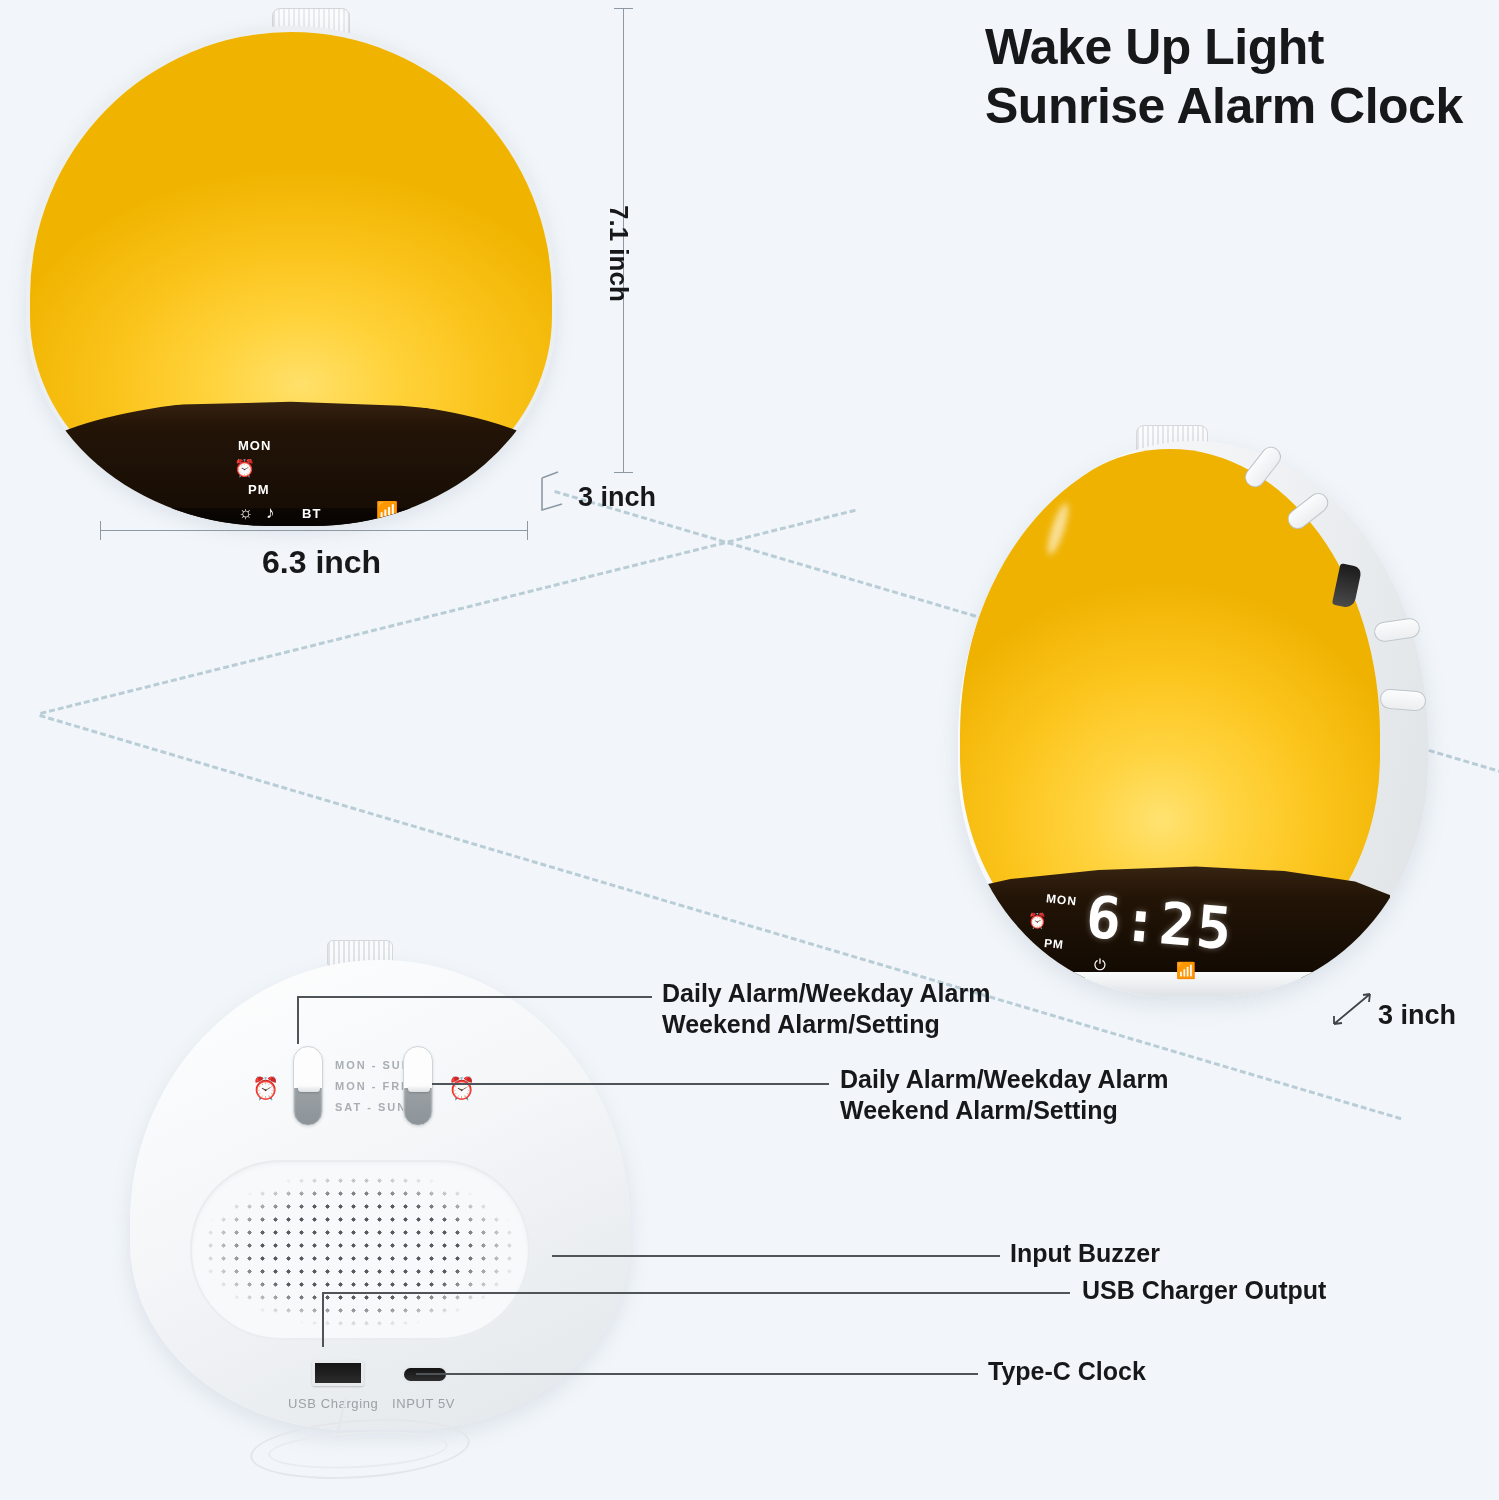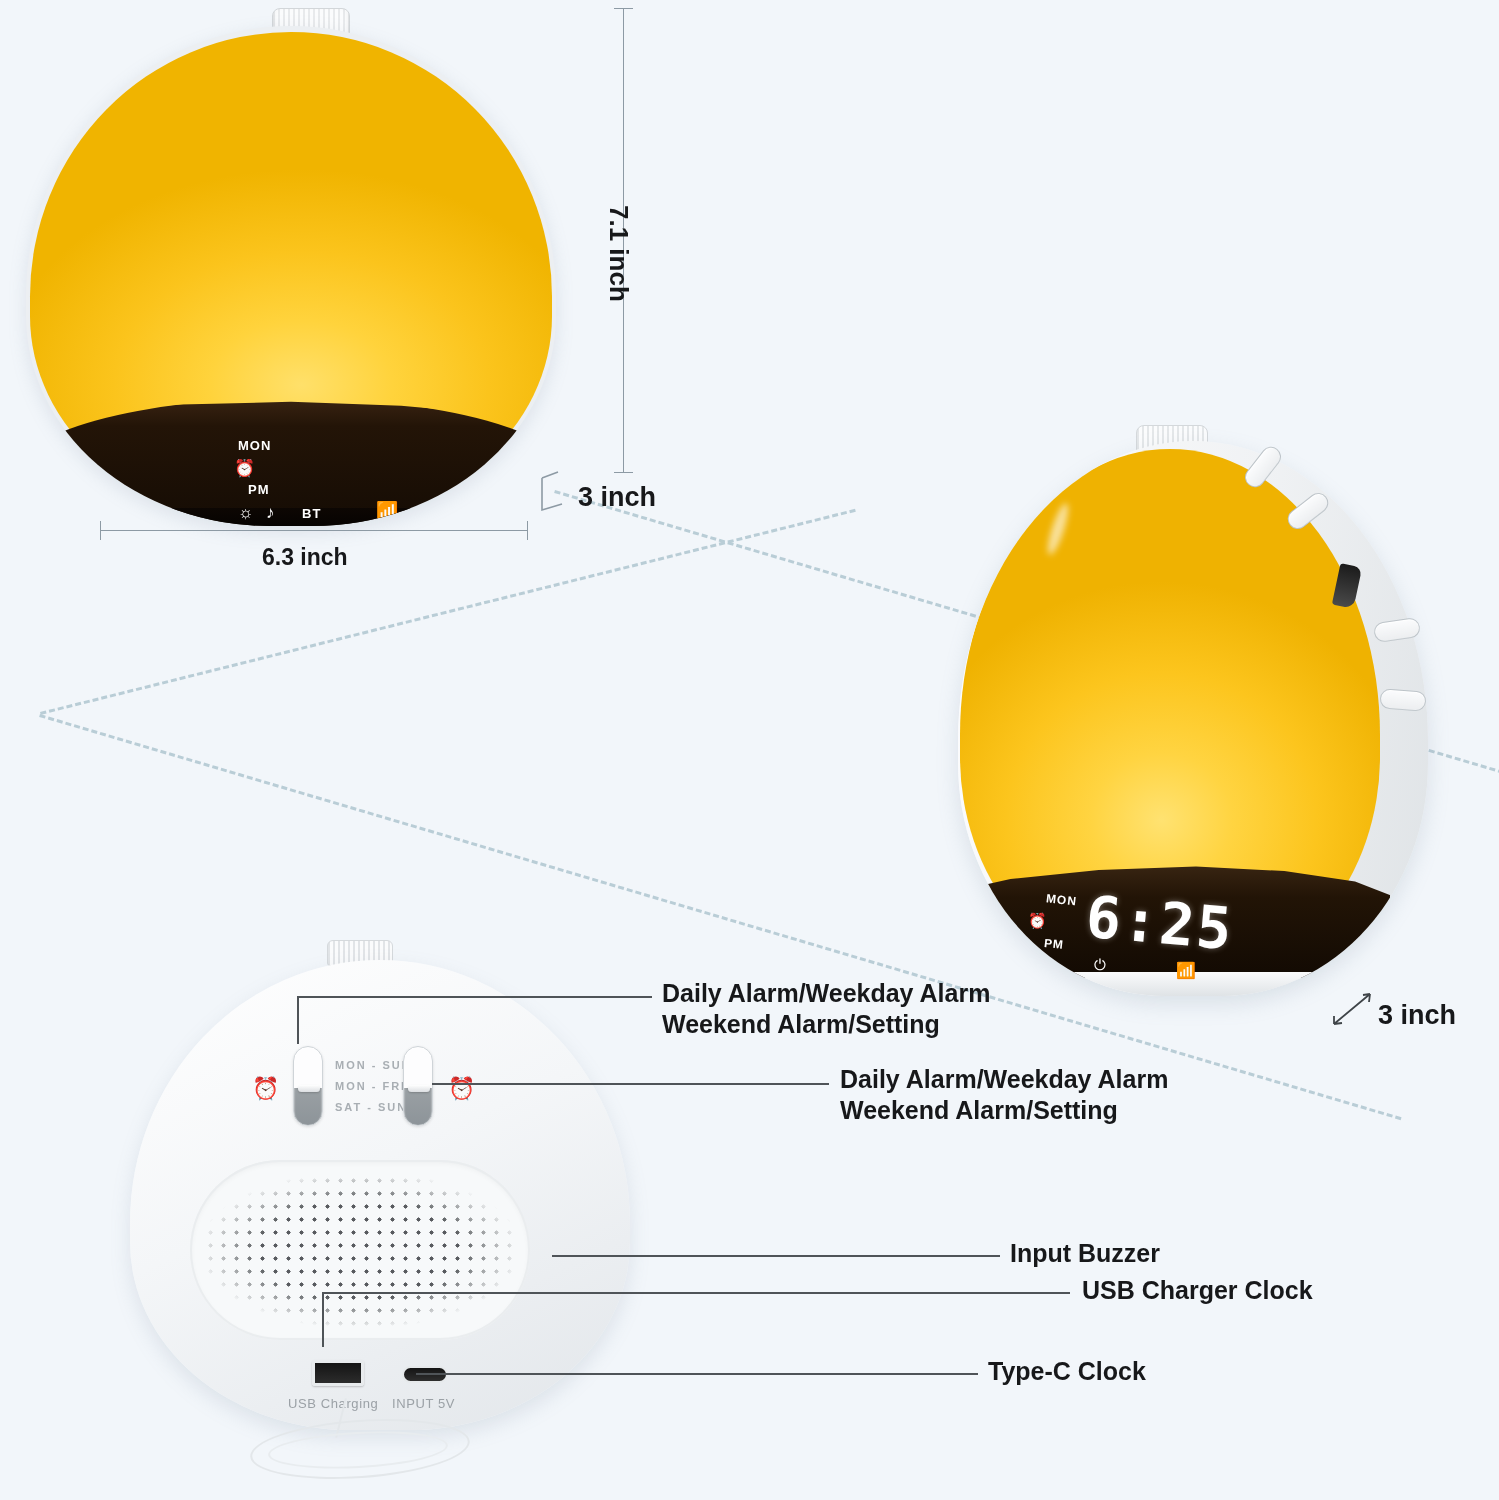--- a/index.html
+++ b/index.html
@@ -96,21 +96,21 @@
   }
   .dim-h {
     position:absolute; left: 100px; top: 530px; width: 428px; height:1px; background:#8d9aa4;
   }
   .dim-h::before,.dim-h::after{
     content:""; position:absolute; top:-9px; width:1px; height:19px; background:#8d9aa4;
   }
   .dim-h::before{ left:0; } .dim-h::after{ right:0; }
   .dim-h-label{
     position:absolute; left: 262px; top: 544px;
-    font-size:23px; font-weight:800; color:#17181a;
+    font-size:32px; font-weight:800; color:#17181a;
   }
   .dim-d1{
     position:absolute; left: 540px; top: 470px; width: 46px; height: 44px;
   }
   .dim-d1-label{
     position:absolute; left: 578px; top: 482px;
     font-size:27px; font-weight:800; color:#17181a; white-space:nowrap;
   }
 
   
@@ -256,20 +256,24 @@
 </style>
 </head>
 <body>
 
 <div class="stage">
 
   <div class="dash" style="left:555px; top:490px; width:990px; transform:rotate(16.5deg);"></div>
   <div class="dash" style="left:40px; top:712px; width:840px; transform:rotate(-14deg);"></div>
   <div class="dash" style="left:40px; top:714px; width:1420px; transform:rotate(16.5deg);"></div>
 
+  <div class="h-title">
+    <div>Wake Up Light</div>
+    <div>Sunrise Alarm Clock</div>
+  </div>
 
   <div class="clock1">
     <div class="c1-knob"></div>
     <div class="c1-body">
       <div class="c1-lens"></div>
       <div class="c1-dark"></div>
       <div class="c1-base"></div>
 
       <div class="led led-small" style="left:212px; top:412px;">MON</div>
       <div class="ico" style="left:208px; top:434px; font-size:17px;">⏰</div>
@@ -365,17 +369,17 @@
     <div>Weekend Alarm/Setting</div>
   </div>
 
   <div class="callout" style="left:840px; top:1064px;">
     <div>Daily Alarm/Weekday Alarm</div>
     <div>Weekend Alarm/Setting</div>
   </div>
 
   <div class="callout" style="left:1010px; top:1238px;">Input Buzzer</div>
 
-  <div class="callout" style="left:1082px; top:1275px;">USB Charger Clock</div>
+  <div class="callout" style="left:1082px; top:1275px;">USB Charger Output</div>
 
   <div class="callout" style="left:988px; top:1356px;">Type-C Clock</div>
 
 </div>
 
 </body></html>

